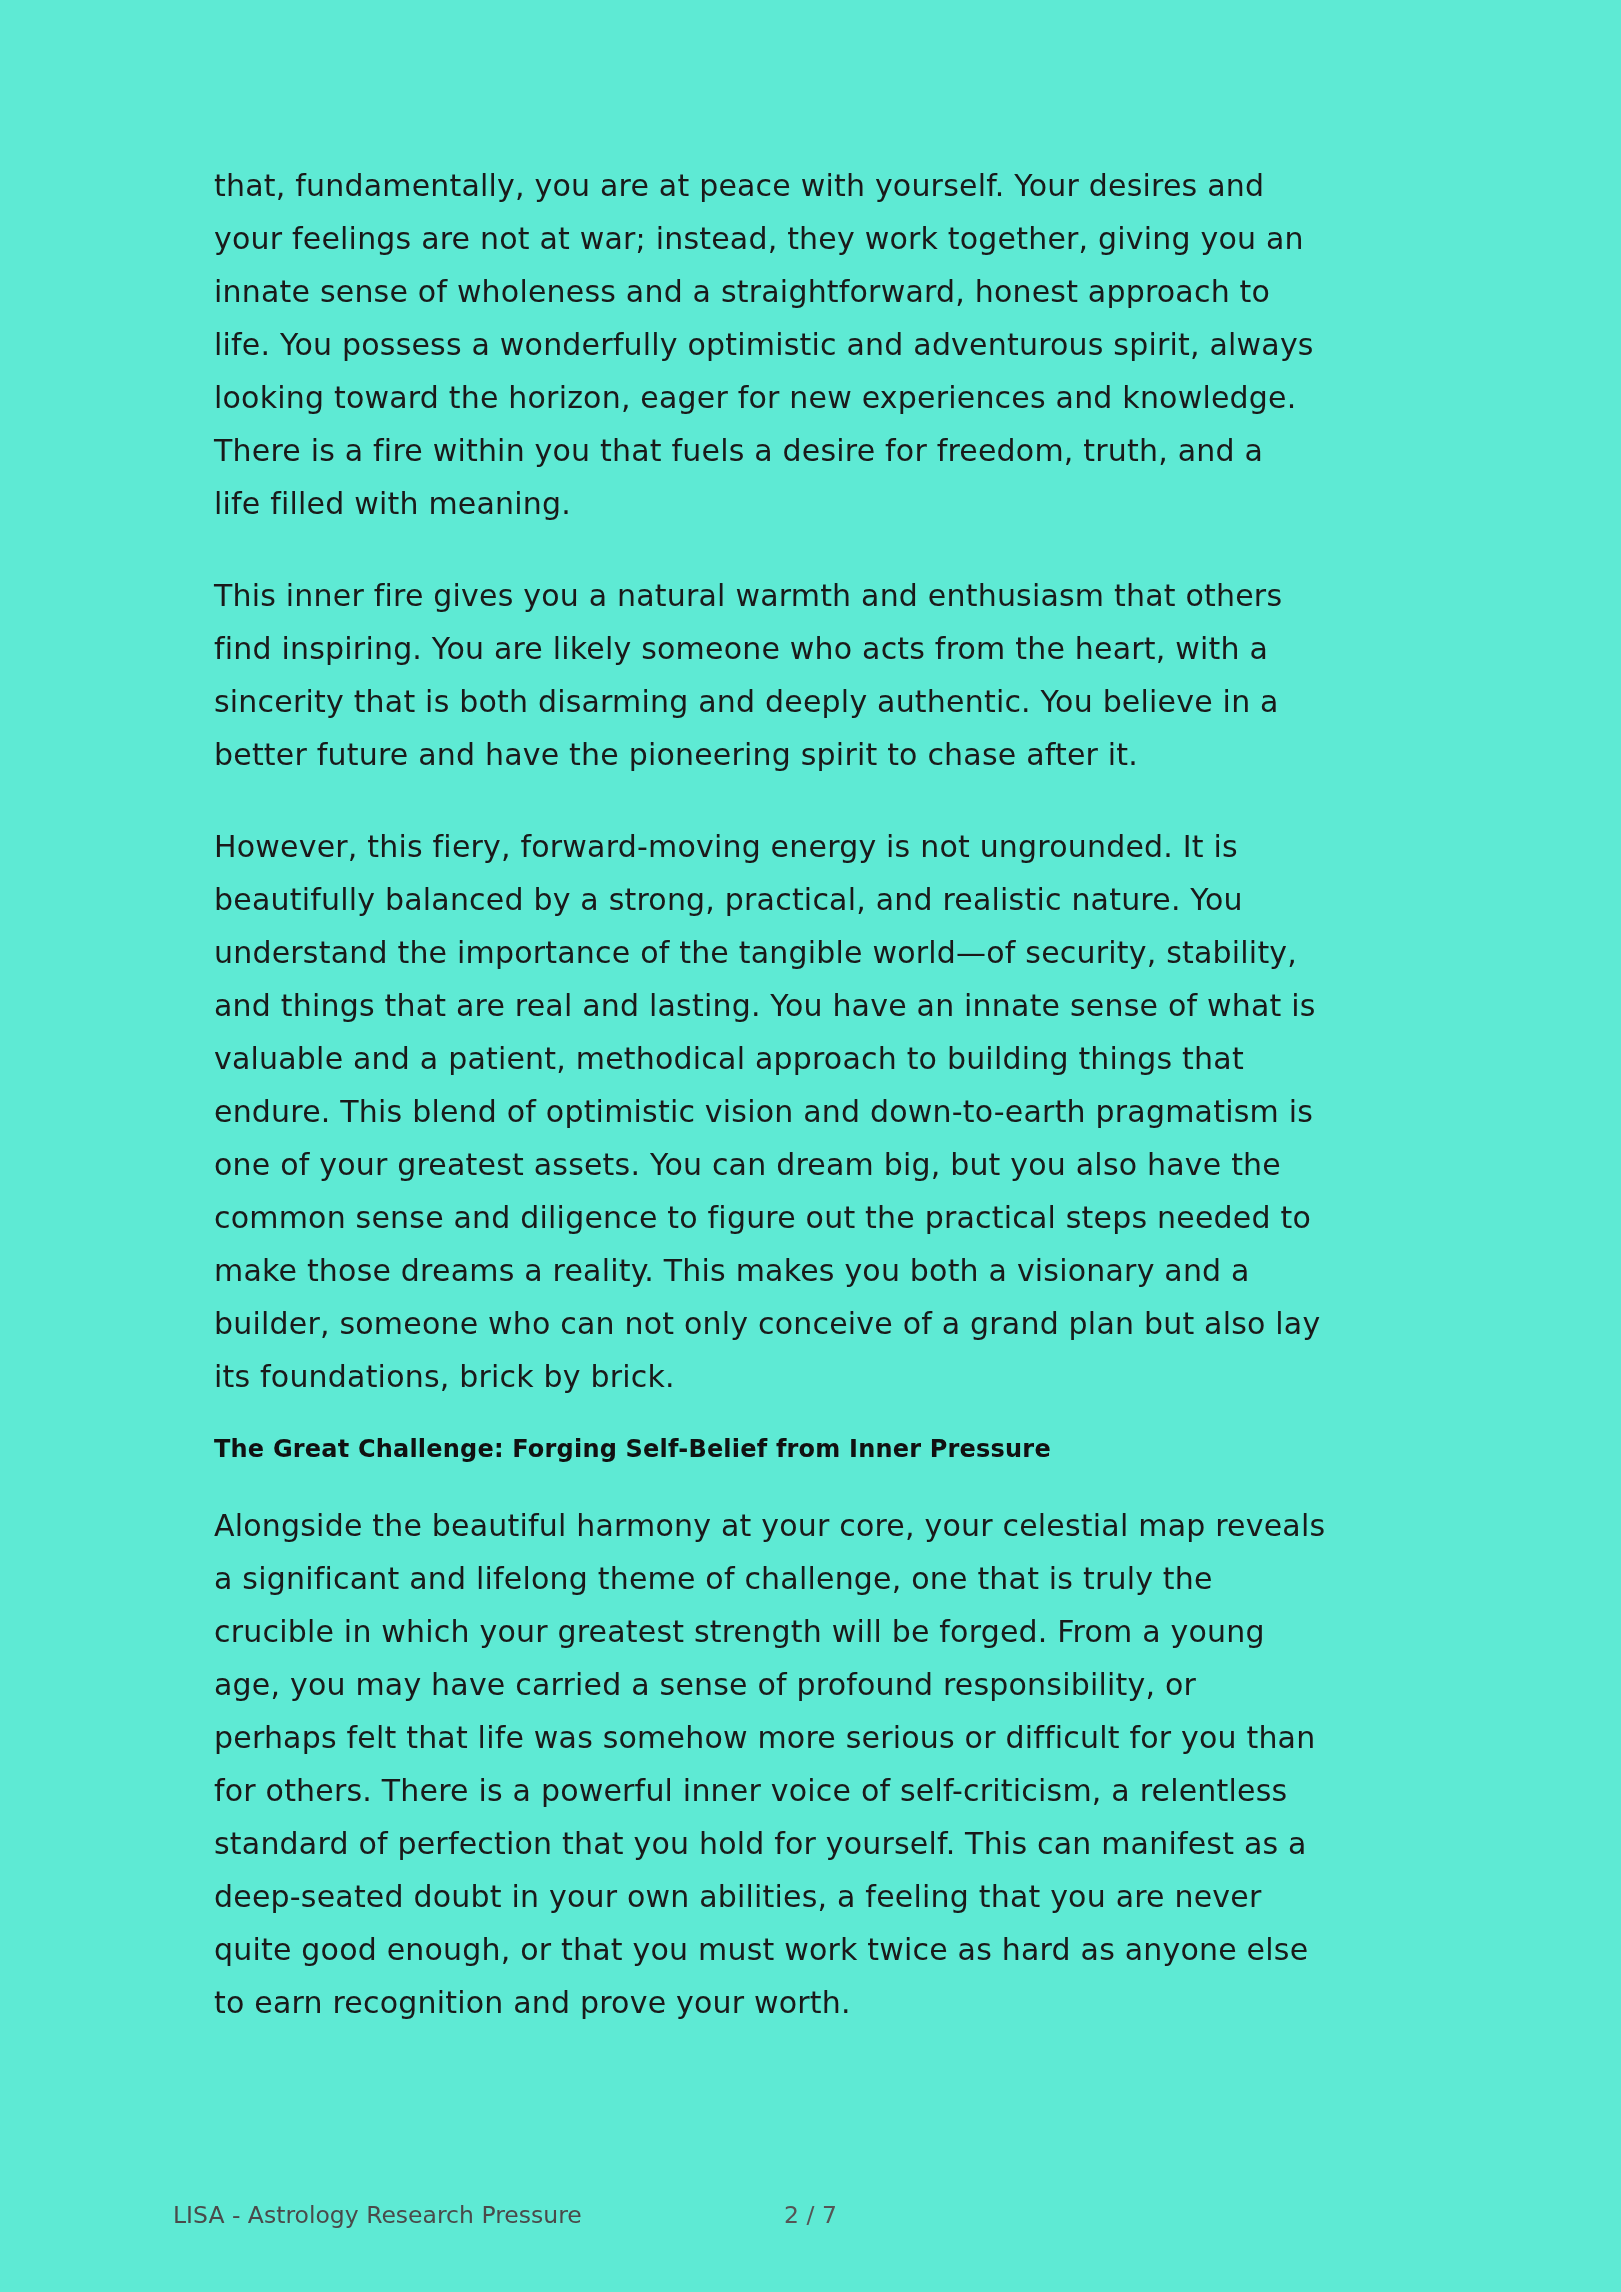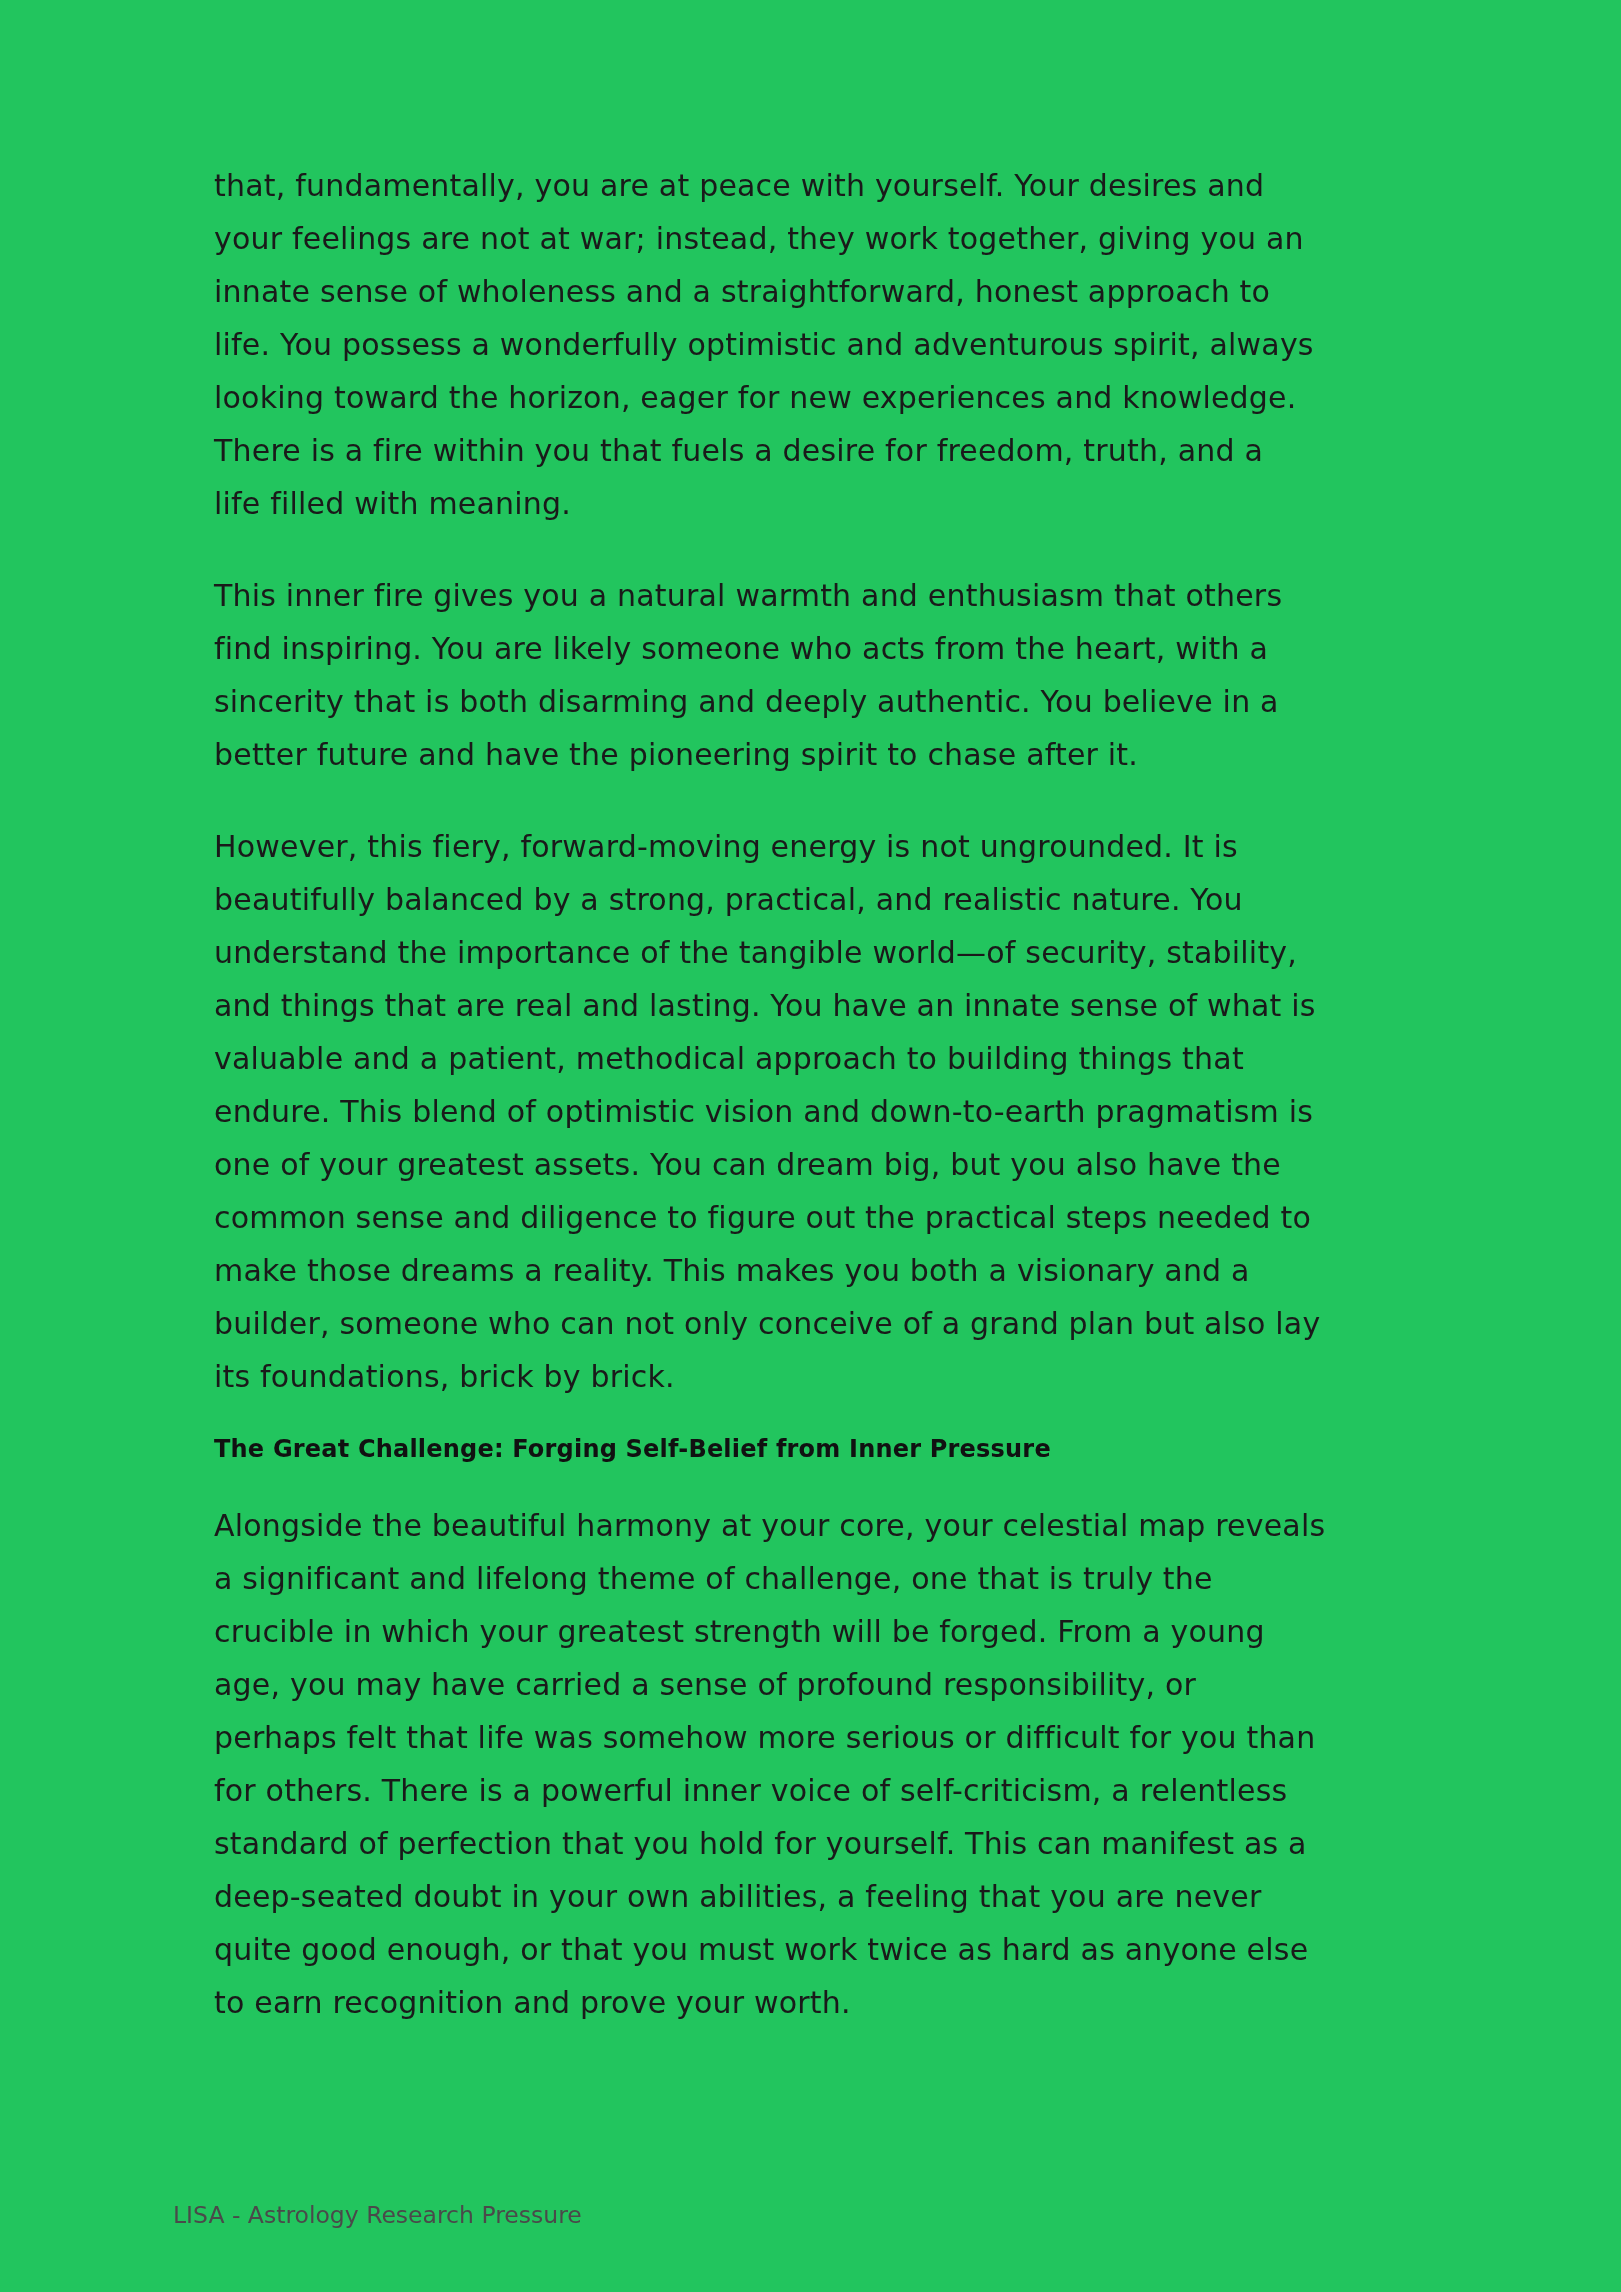--- a/index.html
+++ b/index.html
@@ -10,21 +10,21 @@
   body {
     width: 1621px;
     height: 2293px;
     position: relative;
     overflow: hidden;
     font-family: "DejaVu Sans", "Liberation Sans", sans-serif;
   }
   .page {
     position: absolute;
     inset: 0;
-    background: #22c55e;
+    background: #5eead4;
   }
   .content {
     display: flex;
     flex-direction: column;
     padding: 159px 98px 0 214px;
   }
   .content p {
     margin: 0 0 39px 0;
     font-size: 30px;
     line-height: 53px;
@@ -99,15 +99,16 @@
 perhaps felt that life was somehow more serious or difficult for you than
 for others. There is a powerful inner voice of self-criticism, a relentless
 standard of perfection that you hold for yourself. This can manifest as a
 deep-seated doubt in your own abilities, a feeling that you are never
 quite good enough, or that you must work twice as hard as anyone else
 to earn recognition and prove your worth.</p>
   </div>
 
   <div class="footer">
     <span class="brand">LISA - Astrology Research Pressure</span>
+    <span class="page-num">2 / 7</span>
   </div>
 </div>
 
 
 </body></html>

